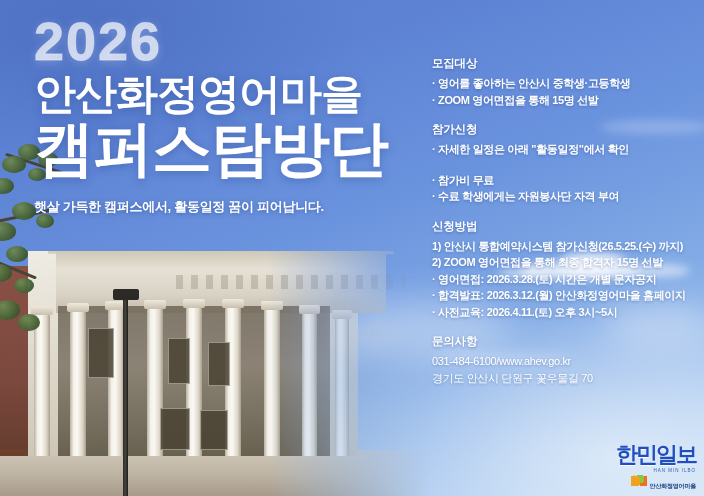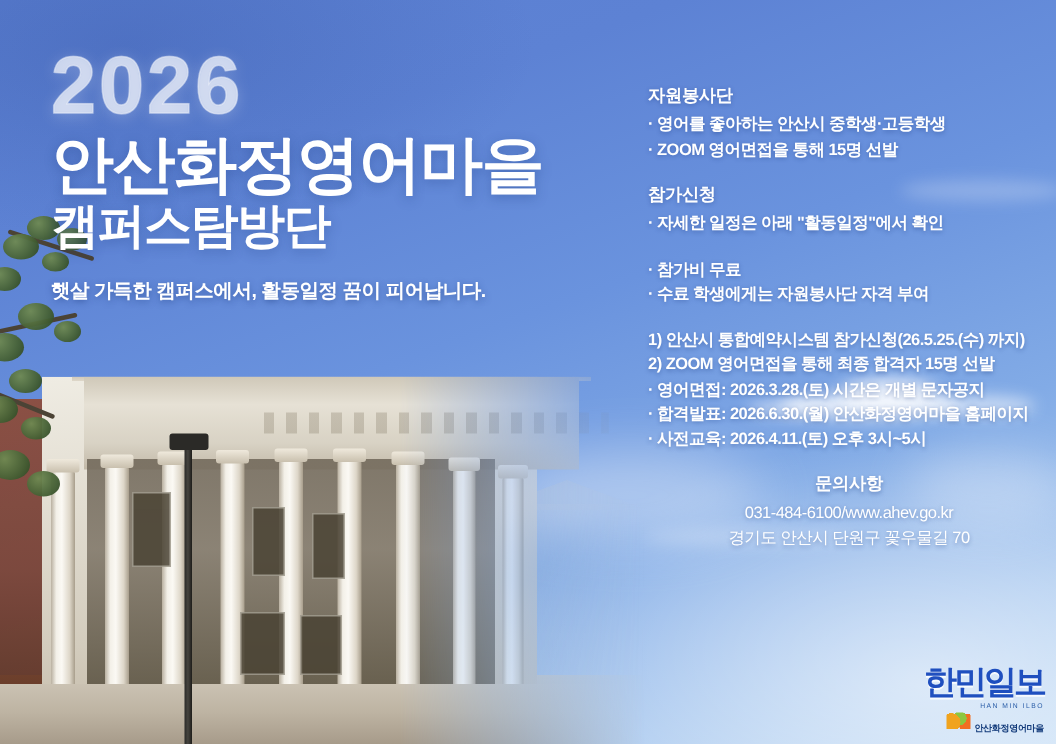--- a/index.html
+++ b/index.html
@@ -138,21 +138,21 @@
   
   .tree { position: absolute; left: -12px; top: 118px; width: 120px; height: 230px; pointer-events: none; }
   .leaf {
     position: absolute; border-radius: 50%;
     background: radial-gradient(circle at 35% 30%, #6f8a52, #3f5a30 70%, #2c4122);
     opacity: .95;
   }
   .branch { position: absolute; background: #4b4335; border-radius: 2px; }
 
   
-  .head-block { position: absolute; left: 34px; top: 30px; width: 380px; z-index: 6; }
+  .head-block { position: absolute; left: 34px; top: 14px; width: 380px; z-index: 6; }
 
   .year {
     font-size: 54px;
     font-weight: 800;
     letter-spacing: 2px;
     line-height: 1;
     color: rgba(255,255,255,0.30);
     text-shadow:
       0 0 1px rgba(255,255,255,0.55),
       0 2px 10px rgba(255,255,255,0.25);
@@ -161,42 +161,42 @@
   }
   .title-l1, .title-l2 {
     color: #ffffff;
     font-weight: 800;
     line-height: 1.04;
     letter-spacing: -1px;
     margin: 0;
     text-shadow: 0 2px 8px rgba(30,60,130,0.35);
   }
   .title-l1 { font-size: 42px; }
-  .title-l2 { font-size: 32px; margin-top: 2px; }
+  .title-l2 { font-size: 60px; margin-top: 2px; }
 
   .tagline {
     margin-top: 18px;
     color: #ffffff;
     font-size: 13px;
     font-weight: 700;
     letter-spacing: -0.3px;
     text-shadow: 0 1px 4px rgba(30,60,130,0.5);
   }
 
   
   .info {
     position: absolute;
     left: 432px;
     top: 56px;
     width: 268px;
     z-index: 7;
     color: #ffffff;
   }
   .sec { margin-bottom: 14px; }
-  .sec:last-child { margin-bottom: 0; text-align: center; }
+  .sec:last-child { margin-bottom: 0; }
   .sec-h {
     font-size: 11.5px;
     font-weight: 800;
     letter-spacing: -0.2px;
     margin-bottom: 4px;
     text-shadow: 0 1px 3px rgba(30,60,130,0.45);
   }
   .sec-line {
     font-size: 11px;
     font-weight: 600;
@@ -327,40 +327,41 @@
   <div class="head-block">
     <div class="year">2026</div>
     <div class="title-l1">안산화정영어마을</div>
     <div class="title-l2">캠퍼스탐방단</div>
     <div class="tagline">햇살 가득한 캠퍼스에서, 활동일정 꿈이 피어납니다.</div>
   </div>
 
   <div class="info">
 
     <div class="sec">
-      <div class="sec-h">자원봉사단</div>
+      <div class="sec-h">모집대상</div>
       <div class="sec-line">· 영어를 좋아하는 안산시 중학생·고등학생</div>
       <div class="sec-line">· ZOOM 영어면접을 통해 15명 선발</div>
     </div>
 
     <div class="sec">
       <div class="sec-h">참가신청</div>
       <div class="sec-line">· 자세한 일정은 아래 "활동일정"에서 확인</div>
     </div>
 
     <div class="sec">
       <div class="sec-line">· 참가비 무료</div>
       <div class="sec-line">· 수료 학생에게는 자원봉사단 자격 부여</div>
     </div>
 
     <div class="sec">
+      <div class="sec-h">신청방법</div>
       <div class="sec-line">1) 안산시 통합예약시스템 참가신청(26.5.25.(수) 까지)</div>
       <div class="sec-line">2) ZOOM 영어면접을 통해 최종 합격자 15명 선발</div>
       <div class="sec-line">· 영어면접: 2026.3.28.(토) 시간은 개별 문자공지</div>
-      <div class="sec-line">· 합격발표: 2026.6.30.(월) 안산화정영어마을 홈페이지</div>
+      <div class="sec-line">· 합격발표: 2026.3.12.(월) 안산화정영어마을 홈페이지</div>
       <div class="sec-line">· 사전교육: 2026.4.11.(토) 오후 3시~5시</div>
     </div>
 
     <div class="sec contact">
       <div class="sec-h">문의사항</div>
       <div class="sec-line">031-484-6100/www.ahev.go.kr</div>
       <div class="sec-line">경기도 안산시 단원구 꽃우물길 70</div>
     </div>
 
   </div>

